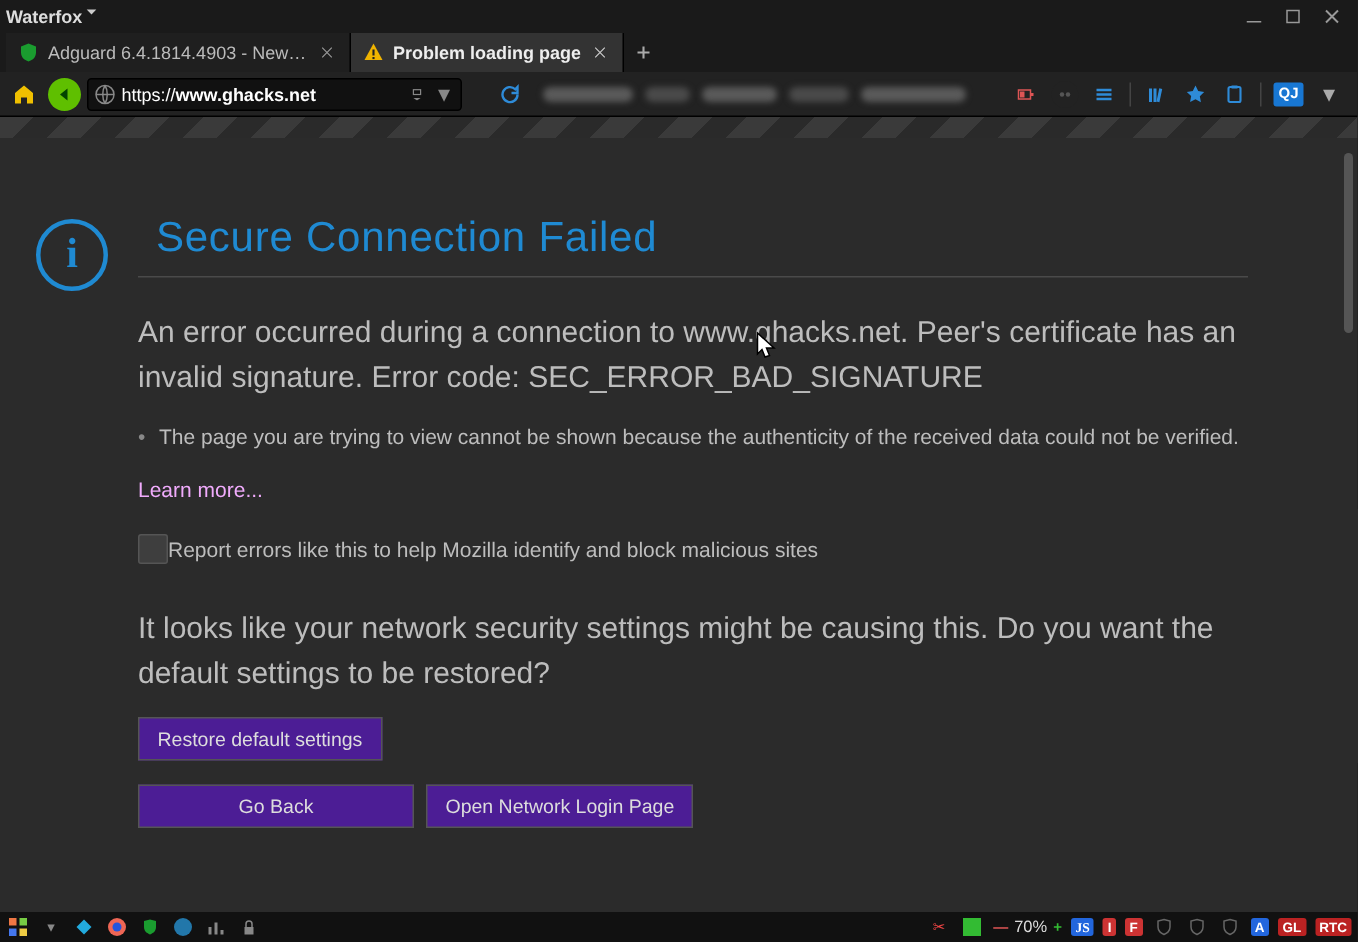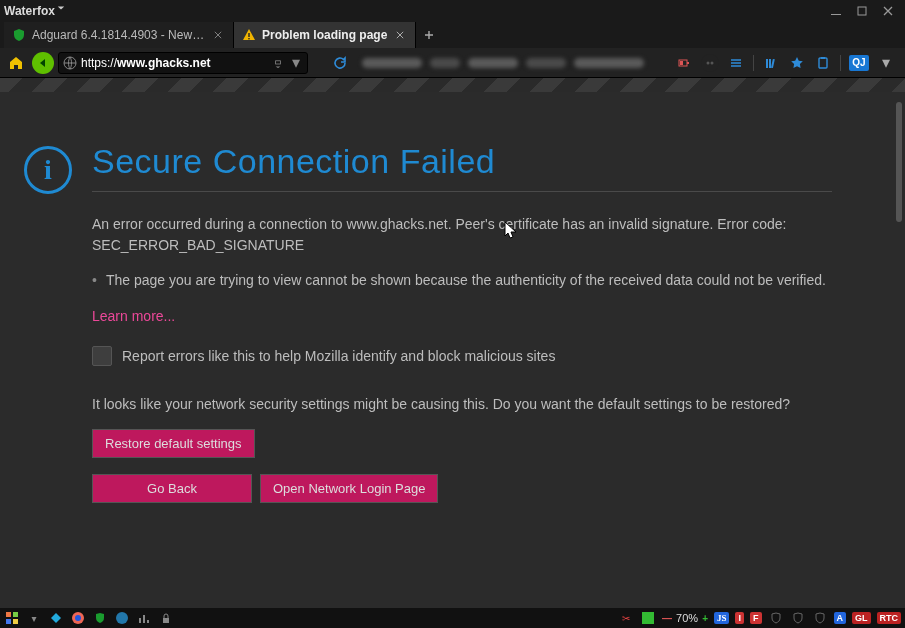--- a/index.html
+++ b/index.html
@@ -45,33 +45,33 @@
 .hazard { height: 14px; background: repeating-linear-gradient(135deg, #3a3a3a 0 16px, #2a2a2a 16px 32px); }
 
 
 .content-wrap { position: absolute; top: 78px; bottom: 20px; left: 0; right: 0; background: #2b2b2b; overflow: hidden; }
 .content-inner { padding: 50px 30px 30px 24px; position: relative; height: 100%; }
 .scrollbar { position: absolute; right: 3px; top: 10px; width: 6px; height: 120px; background: #555; border-radius: 3px; }
 .content-row { display: flex; gap: 20px; }
 .info-circle { width: 48px; height: 48px; flex: 0 0 48px; border: 3px solid #1f8ad2; border-radius: 50%; display: flex; align-items: center; justify-content: center; color: #1f8ad2; margin-top: 4px; }
 .info-circle span { font-family: Georgia, serif; font-size: 28px; font-weight: bold; }
 .content-col { flex: 1; max-width: 740px; }
-h1.err-title { color: #1f8ad2; font-weight: 300; font-size: 34px; letter-spacing: 0.5px; margin-bottom: 10px; }
+h1.err-title { color: #1f8ad2; font-weight: 300; font-size: 28px; letter-spacing: 0.5px; margin-bottom: 10px; margin-left: 12px; }
 hr.title-rule { border: none; border-top: 1px solid #4a4a4a; margin-bottom: 22px; }
-.err-para { color: #bdbdbd; font-size: 14px; line-height: 1.5; margin-bottom: 14px; }
+.err-para { color: #bdbdbd; font-size: 20px; line-height: 1.5; margin-bottom: 14px; }
 ul.err-list { list-style: none; margin-bottom: 16px; }
 ul.err-list li { color: #bdbdbd; font-size: 14px; line-height: 1.5; padding-left: 14px; position: relative; margin-bottom: 8px; }
 ul.err-list li::before { content: "•"; position: absolute; left: 0; color: #888; }
-.learn-link { color: #ec4899; font-size: 14px; margin-bottom: 22px; display: inline-block; }
-.report-row { display: flex; align-items: center; gap: 10px; margin-bottom: 28px; }
+.learn-link { color: #f0abfc; font-size: 14px; margin-bottom: 22px; display: inline-block; }
+.report-row { display: flex; align-items: center; margin-bottom: 28px; }
 .cb { width: 20px; height: 20px; background: #3e3e3e; border: 1px solid #555; border-radius: 2px; }
 .report-row label { color: #bdbdbd; font-size: 14px; }
-.btn { background: #be185d; border: 1px solid #555; color: #ddd; font-size: 13px; padding: 6px 12px; cursor: default; }
+.btn { background: #4c1d95; border: 1px solid #555; color: #ddd; font-size: 13px; padding: 6px 12px; cursor: default; }
 .btn-row { display: flex; gap: 8px; margin-bottom: 16px; }
-.btn.wide { width: 160px; text-align: center; }
+.btn.wide { width: 184px; text-align: center; }
 
 .cursor { position: absolute; left: 504px; top: 143px; pointer-events: none; }
 .cursor svg { width: 16px; height: 20px; }
 
 
 .taskbar { position: absolute; bottom: 0; left: 0; right: 0; height: 20px; background: #111; display: flex; align-items: center; padding: 0 4px; gap: 6px; font-size: 10px; color: #ccc; }
 .tb-item { width: 16px; height: 16px; display: flex; align-items: center; justify-content: center; border-radius: 2px; }
 .tray-spacer { flex: 1; }
 .tray-badge { font-weight: bold; font-size: 9px; padding: 1px 3px; border-radius: 2px; color: #fff; }
 .zoom-group { display: flex; align-items: center; gap: 4px; }

